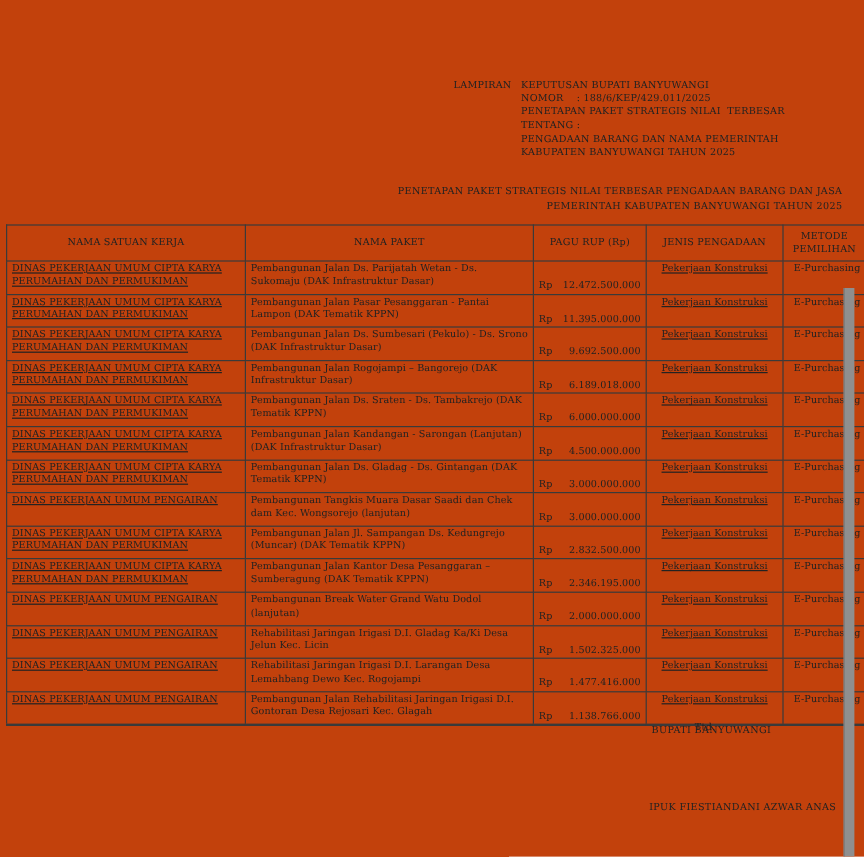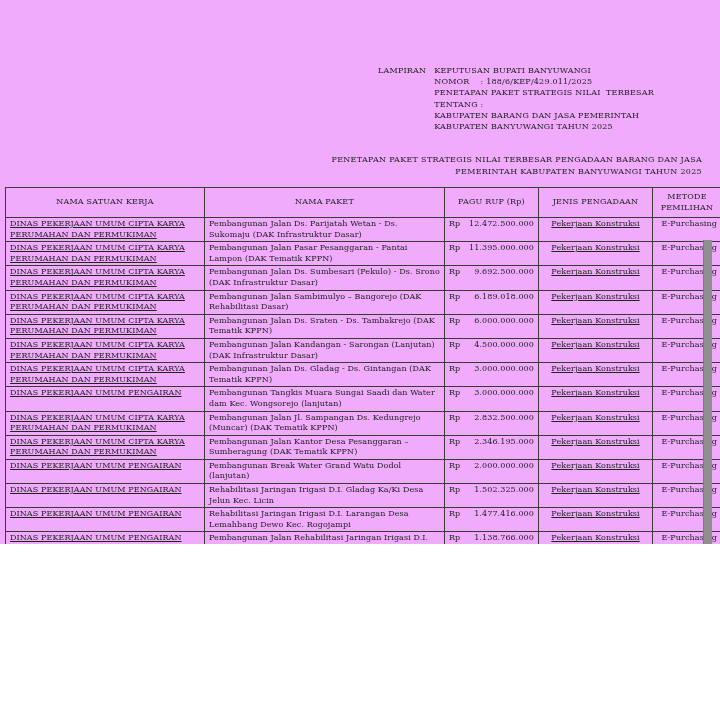--- a/index.html
+++ b/index.html
@@ -1,19 +1,19 @@
 <!DOCTYPE html>
 <html><head>
 <meta charset="utf-8">
 <style>
   html,body{margin:0;padding:0;background:#ffffff;}
   .page{
     position:relative;
-    width:720px;height:544px;
-    background:#f0abfc;
+    width:720px;height:714px;
+    background:#c2410c;
     overflow:hidden;
     font-family:"DejaVu Serif","Liberation Serif",serif;
     color:#222;
   }
   
   .lampiran{
     position:absolute;left:378px;top:65px;
     display:flex;gap:8px;
     font-size:8px;line-height:11.2px;letter-spacing:.2px;
   }
@@ -37,21 +37,21 @@
     padding:1px 4px;
     overflow:hidden;
   }
   table.pkg thead th{
     height:27px;
     text-align:center;vertical-align:middle;
     font-weight:normal;letter-spacing:.2px;
   }
   table.pkg tbody tr{height:24px;}
   td.c-agency{padding-left:3px;text-decoration:underline;}
-  td.c-pagu .pagu-wrap{display:flex;justify-content:space-between;}
+  td.c-pagu .pagu-wrap{display:flex;justify-content:space-between;margin-top:14px;}
   td.c-pagu{padding-left:6px;padding-right:7px;}
   td.c-type{text-align:center;text-decoration:underline;}
   td.c-method{text-align:right;}
   table.pkg{border-bottom:2px solid #3a3a3a;}
   
   .sig-line{position:absolute;font-size:8px;letter-spacing:.3px;white-space:pre;margin-top:24px;}
   .sig-office{left:543px;top:580px;}
   .sig-ttd{left:579px;top:577px;}
   .sig-name{left:541px;top:644px;}
   
@@ -66,21 +66,21 @@
 
 <div class="page">
 
   <div class="lampiran">
     <div class="lampiran-label">LAMPIRAN</div>
     <div class="lampiran-lines" id="lampiran-lines">
         <div>KEPUTUSAN BUPATI BANYUWANGI</div>
         <div>NOMOR    : 188/6/KEP/429.011/2025</div>
         <div>PENETAPAN PAKET STRATEGIS NILAI  TERBESAR</div>
         <div>TENTANG :</div>
-        <div>KABUPATEN BARANG DAN JASA PEMERINTAH</div>
+        <div>PENGADAAN BARANG DAN NAMA PEMERINTAH</div>
         <div>KABUPATEN BANYUWANGI TAHUN 2025</div>
       </div>
   </div>
 
   <div class="doc-title">
     <div>PENETAPAN PAKET STRATEGIS NILAI TERBESAR PENGADAAN BARANG DAN JASA</div>
     <div>PEMERINTAH KABUPATEN BANYUWANGI TAHUN 2025</div>
   </div>
 
   <table class="pkg">
@@ -132,21 +132,21 @@
             <div class="pagu-wrap">
               <span>Rp</span>
               <span>9.692.500.000</span>
             </div>
           </td>
           <td class="c-type">Pekerjaan Konstruksi</td>
           <td class="c-method">E-Purchasing</td>
         </tr>
         <tr>
           <td class="c-agency">DINAS PEKERJAAN UMUM CIPTA KARYA PERUMAHAN DAN PERMUKIMAN</td>
-          <td class="c-package">Pembangunan Jalan Sambimulyo – Bangorejo (DAK Rehabilitasi Dasar)</td>
+          <td class="c-package">Pembangunan Jalan Rogojampi – Bangorejo (DAK Infrastruktur Dasar)</td>
           <td class="c-pagu">
             <div class="pagu-wrap">
               <span>Rp</span>
               <span>6.189.018.000</span>
             </div>
           </td>
           <td class="c-type">Pekerjaan Konstruksi</td>
           <td class="c-method">E-Purchasing</td>
         </tr>
         <tr>
@@ -180,21 +180,21 @@
             <div class="pagu-wrap">
               <span>Rp</span>
               <span>3.000.000.000</span>
             </div>
           </td>
           <td class="c-type">Pekerjaan Konstruksi</td>
           <td class="c-method">E-Purchasing</td>
         </tr>
         <tr>
           <td class="c-agency">DINAS PEKERJAAN UMUM PENGAIRAN</td>
-          <td class="c-package">Pembangunan Tangkis Muara Sungai Saadi dan Water dam Kec. Wongsorejo (lanjutan)</td>
+          <td class="c-package">Pembangunan Tangkis Muara Dasar Saadi dan Chek dam Kec. Wongsorejo (lanjutan)</td>
           <td class="c-pagu">
             <div class="pagu-wrap">
               <span>Rp</span>
               <span>3.000.000.000</span>
             </div>
           </td>
           <td class="c-type">Pekerjaan Konstruksi</td>
           <td class="c-method">E-Purchasing</td>
         </tr>
         <tr>

